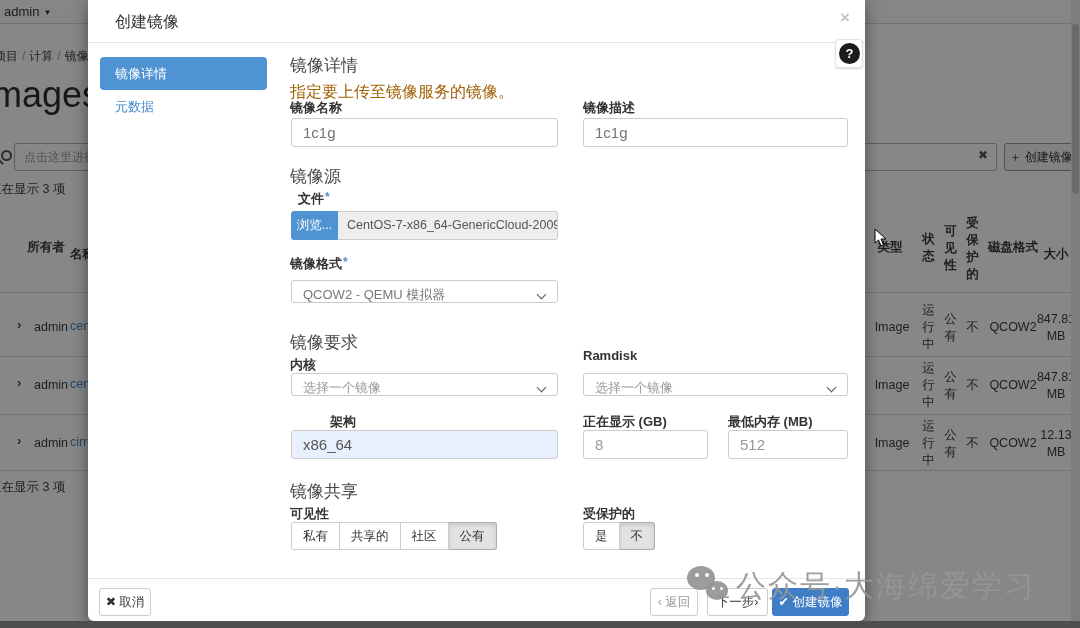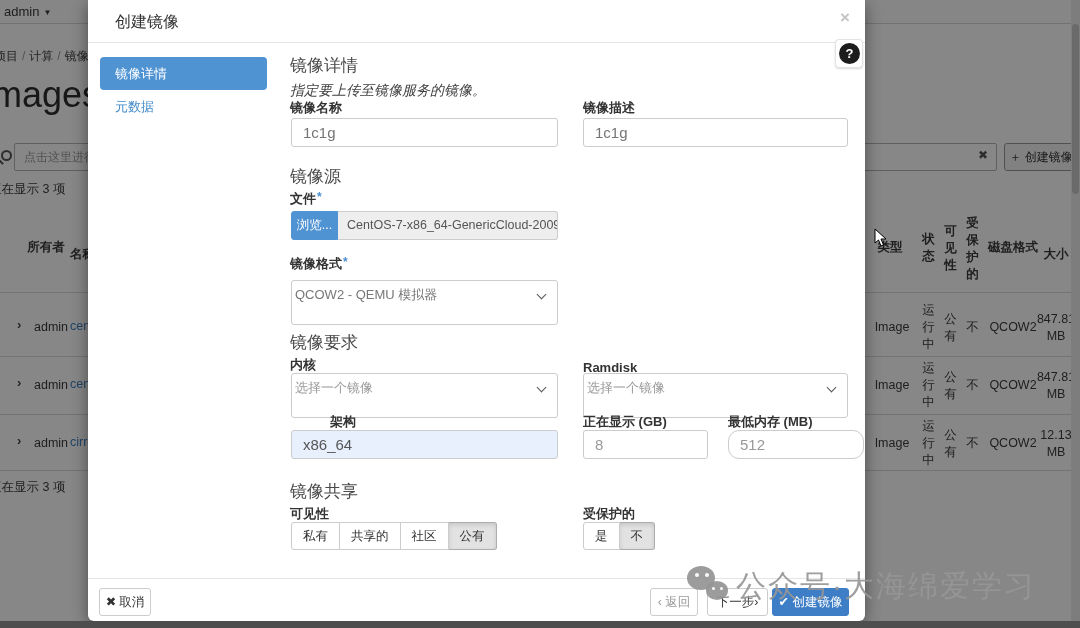--- a/index.html
+++ b/index.html
@@ -40,25 +40,25 @@
   .modal-header { position:absolute; left:0; top:0; width:777px; height:43px; border-bottom:1px solid #e5e5e5; }
   .modal-title { position:absolute; left:27px; top:12px; font-size:16px; color:#333; }
   .modal-close { position:absolute; right:15px; top:8px; font-size:17px; font-weight:bold; color:#c3c3c3; }
   .help-card { position:absolute; right:2px; top:39px; width:28px; height:29px; background:#fff; border:1px solid #e3e3e3; border-radius:4px; box-shadow:0 1px 2px rgba(0,0,0,0.15); }
   .help-circle { position:absolute; left:3px; top:3px; width:21px; height:21px; background:#1c1c1c; border-radius:50%; color:#fff; font-size:13px; font-weight:bold; text-align:center; line-height:21px; }
 
   .wiz-nav-active { position:absolute; left:12px; top:57px; width:167px; height:33px; background:#4f93d3; border-radius:4px; color:#fff; font-size:13px; line-height:33px; padding-left:15px; }
   .wiz-nav-link { position:absolute; left:27px; top:98px; font-size:13px; color:#428bca; }
 
   .h3sec { position:absolute; font-size:17px; font-weight:500; color:#4a4a4a; }
-  .sec-desc { position:absolute; font-size:14px; color:#404040;font-style:italic; }
+  .sec-desc { position:absolute; font-size:16px; color:#a16207; }
   .flabel { position:absolute; font-size:13px; font-weight:bold; color:#333; white-space:nowrap; }
   .req { color:#4a90d2; font-size:12px; vertical-align:2px; margin-left:1px; }
   .tbox { position:absolute; height:29px; border:1px solid #ccc; border-radius:3px; background:#fff; font-size:15px; color:#757575; line-height:27px; padding-left:11px; white-space:nowrap; overflow:hidden; }
-  .selbox { position:absolute; height:45px; border:1px solid #ccc; border-radius:3px; background:#fff; font-size:13px; color:#777; line-height:27px; padding-left:3px; }
+  .selbox { position:absolute; height:23px; border:1px solid #ccc; border-radius:3px; background:#fff; font-size:13px; color:#777; line-height:27px; padding-left:11px; }
   .chev { position:absolute; right:12px; top:10px; width:7px; height:7px; border-right:1.5px solid #555; border-bottom:1.5px solid #555; transform:rotate(45deg); }
   .autofill { background:#e8f0fe; color:#555; }
   .browse-btn { position:absolute; left:203px; top:211px; width:47px; height:29px; background:#4f93d3; border:1px solid #4f93d3; border-radius:3px 0 0 3px; color:#fff; font-size:12.5px; text-align:center; line-height:27px; white-space:nowrap; overflow:hidden; }
   .file-field { position:absolute; left:250px; top:211px; width:220px; height:29px; background:#eee; border:1px solid #ccc; border-left:none; border-radius:0 3px 3px 0; font-size:12.5px; color:#555; line-height:27px; padding-left:9px; white-space:nowrap; overflow:hidden; }
 
   .tgl { position:absolute; top:522px; height:28px; display:flex; }
   .tgl-btn { height:28px; border:1px solid #ccc; border-left-width:0; background:#fff; font-size:12.5px; color:#333; line-height:26px; padding:0 11px; white-space:nowrap; }
   .tgl-btn:first-child { border-left-width:1px; border-radius:3px 0 0 3px; }
   .tgl-btn:last-child { border-radius:0 3px 3px 0; }
   .tgl-on { background:#e2e2e2; border-color:#adadad; box-shadow:inset 0 2px 4px rgba(0,0,0,0.12); }
@@ -166,38 +166,38 @@
     <div class="wiz-nav-link">元数据</div>
 
     <div class="h3sec" style="left:202px; top:54px;">镜像详情</div>
     <div class="sec-desc" style="left:202px; top:82px;">指定要上传至镜像服务的镜像。</div>
     <div class="flabel" style="left:202px; top:99px;">镜像名称</div>
     <div class="tbox" style="left:203px; top:118px; width:267px;">1c1g</div>
     <div class="flabel" style="left:495px; top:99px;">镜像描述</div>
     <div class="tbox" style="left:495px; top:118px; width:265px;">1c1g</div>
 
     <div class="h3sec" style="left:202px; top:165px;">镜像源</div>
-    <div class="flabel" style="left:202px; top:190px;"><span>文件</span><span class="req">*</span></div>
+    <div class="flabel" style="left:210px; top:190px;"><span>文件</span><span class="req">*</span></div>
     <div class="browse-btn">浏览...</div>
     <div class="file-field">CentOS-7-x86_64-GenericCloud-2009.qcow2</div>
     <div class="flabel" style="left:202px; top:255px;"><span>镜像格式</span><span class="req">*</span></div>
     <div class="selbox" style="left:203px; top:280px; width:267px;"><span>QCOW2 - QEMU 模拟器</span><span class="chev"></span></div>
 
     <div class="h3sec" style="left:202px; top:331px;">镜像要求</div>
     <div class="flabel" style="left:202px; top:356px;">内核</div>
     <div class="selbox" style="left:203px; top:373px; width:267px;"><span style="color:#999;">选择一个镜像</span><span class="chev"></span></div>
-    <div class="flabel" style="left:495px; top:360px;">Ramdisk</div>
+    <div class="flabel" style="left:495px; top:348px;">Ramdisk</div>
     <div class="selbox" style="left:495px; top:373px; width:265px;"><span style="color:#999;">选择一个镜像</span><span class="chev"></span></div>
 
     <div class="flabel" style="left:202px; top:413px;margin-left:40px;">架构</div>
     <div class="tbox autofill" style="left:203px; top:430px; width:267px;">x86_64</div>
     <div class="flabel" style="left:495px; top:413px;">正在显示 (GB)</div>
     <div class="tbox" style="left:495px; top:430px; width:125px; color:#999;">8</div>
     <div class="flabel" style="left:640px; top:413px;text-align:center;">最低内存 (MB)</div>
-    <div class="tbox" style="left:640px; top:430px; width:136px; color:#999;border-radius:11px;">512</div>
+    <div class="tbox" style="left:640px; top:430px; width:120px; color:#999;">512</div>
 
     <div class="h3sec" style="left:202px; top:480px;">镜像共享</div>
     <div class="flabel" style="left:202px; top:505px;">可见性</div>
     <div class="tgl" style="left:203px;">
       <span class="tgl-btn">私有</span>
       <span class="tgl-btn">共享的</span>
       <span class="tgl-btn">社区</span>
       <span class="tgl-btn tgl-on">公有</span>
     </div>
     <div class="flabel" style="left:495px; top:505px;">受保护的</div>

